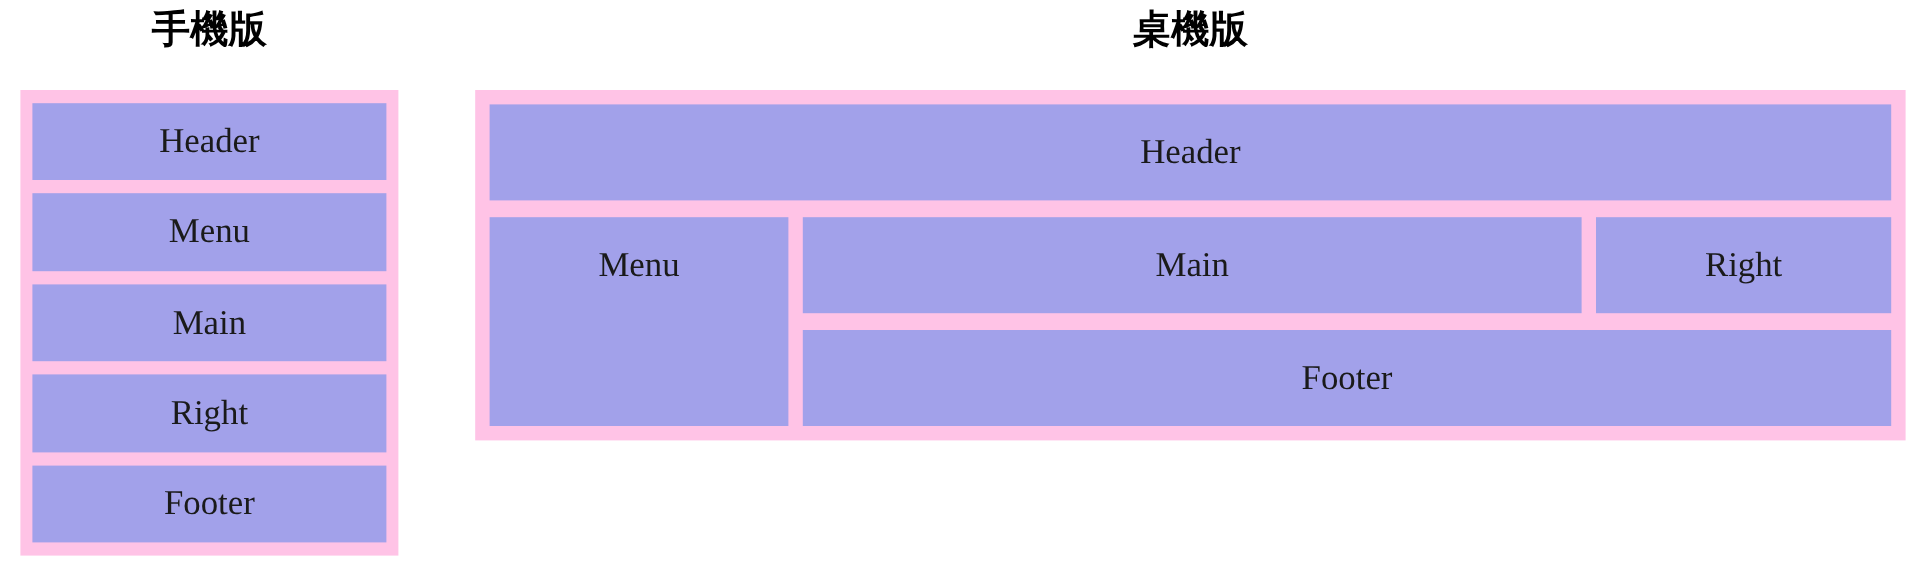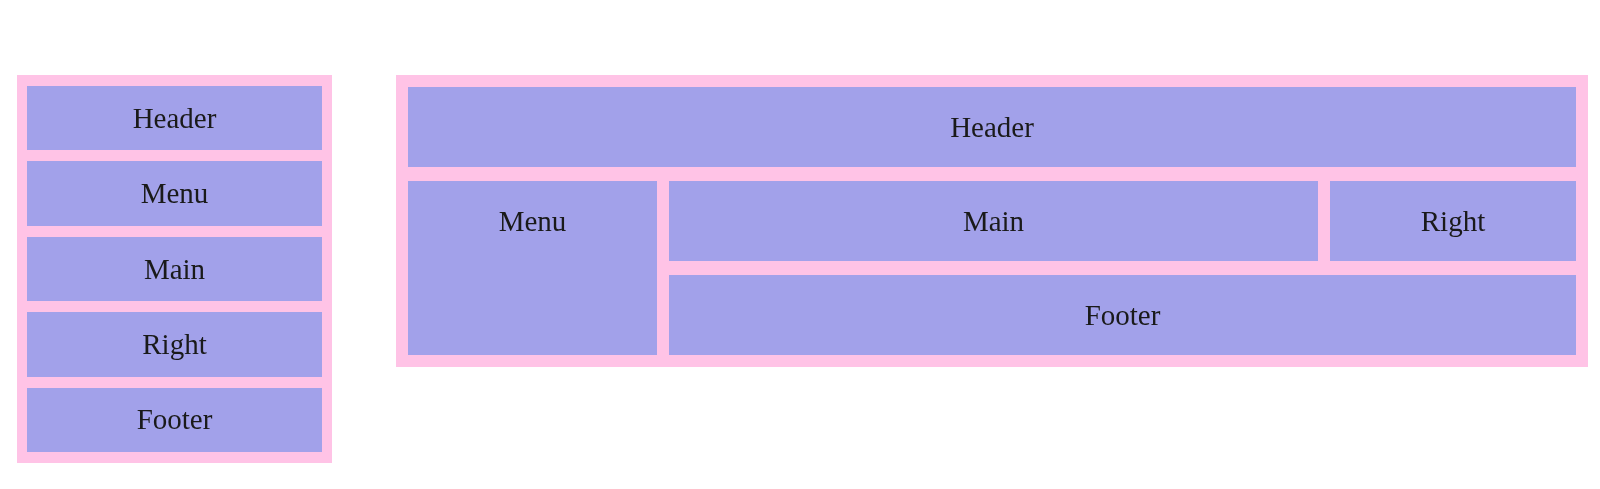--- a/index.html
+++ b/index.html
@@ -74,21 +74,23 @@
   .d-menu   { grid-area: menu; align-items: flex-start; padding-top: 24px; }
   .d-main   { grid-area: main; }
   .d-right  { grid-area: right; }
   .d-footer { grid-area: footer; }
 </style>
 </head>
 <body>
 
 <div class="canvas">
 
+  <div class="section-title mobile-title">手機版</div>
 
+  <div class="section-title desktop-title">桌機版</div>
 
   <div class="m-container">
     <div class="layout-box">Header</div>
     <div class="layout-box">Menu</div>
     <div class="layout-box">Main</div>
     <div class="layout-box">Right</div>
     <div class="layout-box">Footer</div>
   </div>
 
   <div class="d-container">

